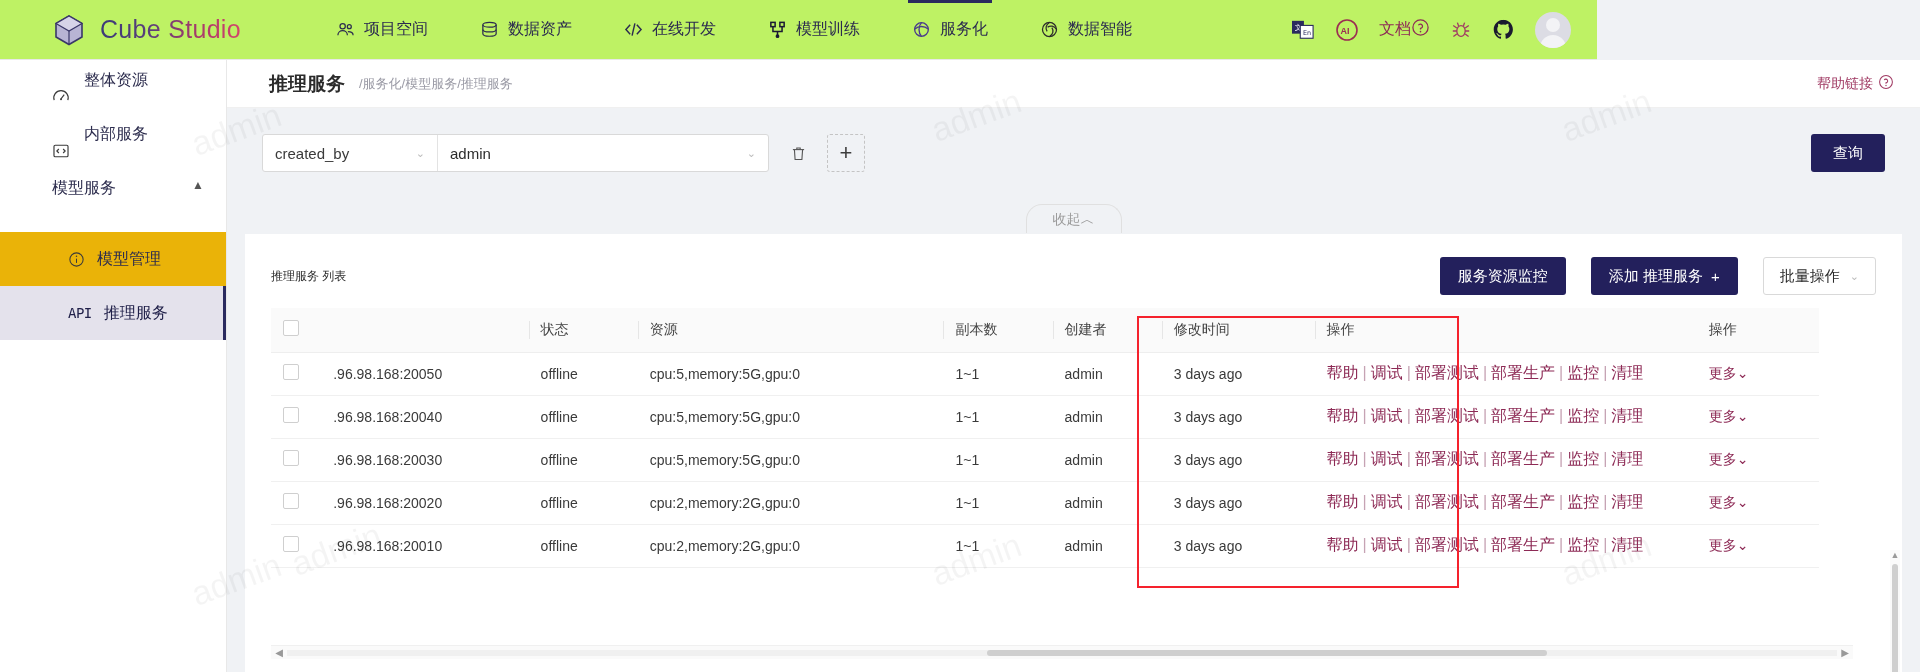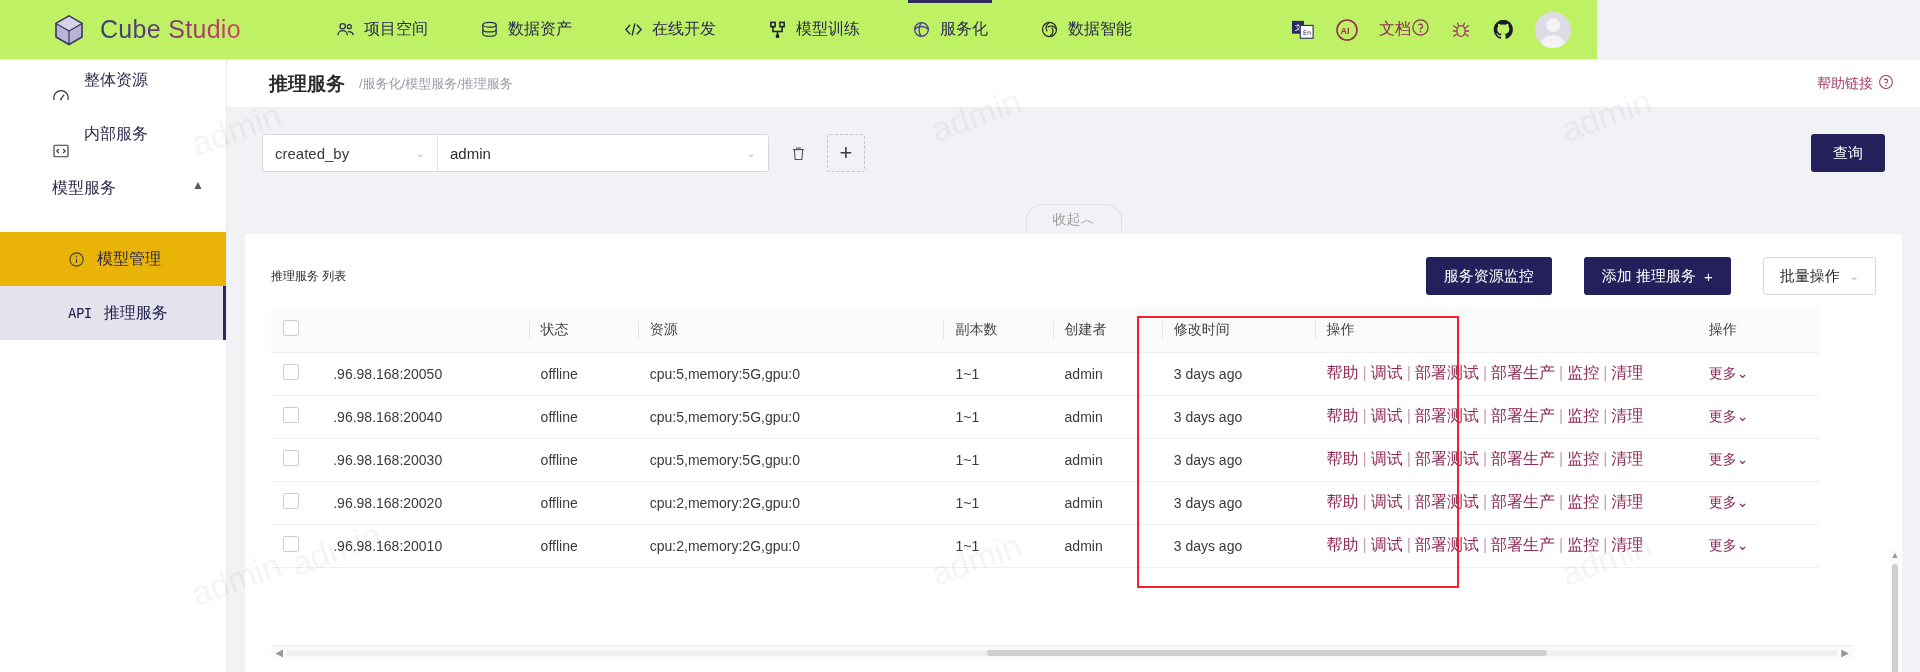--- a/index.html
+++ b/index.html
@@ -136,21 +136,21 @@
     padding: 6px 26px 4px; cursor: pointer;
   }
 
   
   .card {
     position: absolute; top: 234px; left: 245px; width: 1657px; height: 438px;
     background: #ffffff;
   }
   .card-head { display: flex; align-items: center; padding: 18px 26px 0 26px; height: 66px; }
   .card-title { font-size: 12px; color: #2b2b2b; }
-  .card-actions { margin-left: auto; display: flex; align-items: center; gap: 32px; }
+  .card-actions { margin-left: auto; display: flex; align-items: center; gap: 25px; }
   .btn-dark {
     background: #23205c; color: #fff; border: none; border-radius: 3px;
     height: 38px; padding: 0 18px; font-size: 15px; cursor: pointer;
     display: flex; align-items: center; gap: 8px;
   }
   .btn-light {
     background: #fff; color: #2b2b2b; border: 1px solid #d9d9d9; border-radius: 3px;
     height: 38px; padding: 0 16px; font-size: 15px; cursor: pointer;
     display: flex; align-items: center; gap: 10px;
   }

